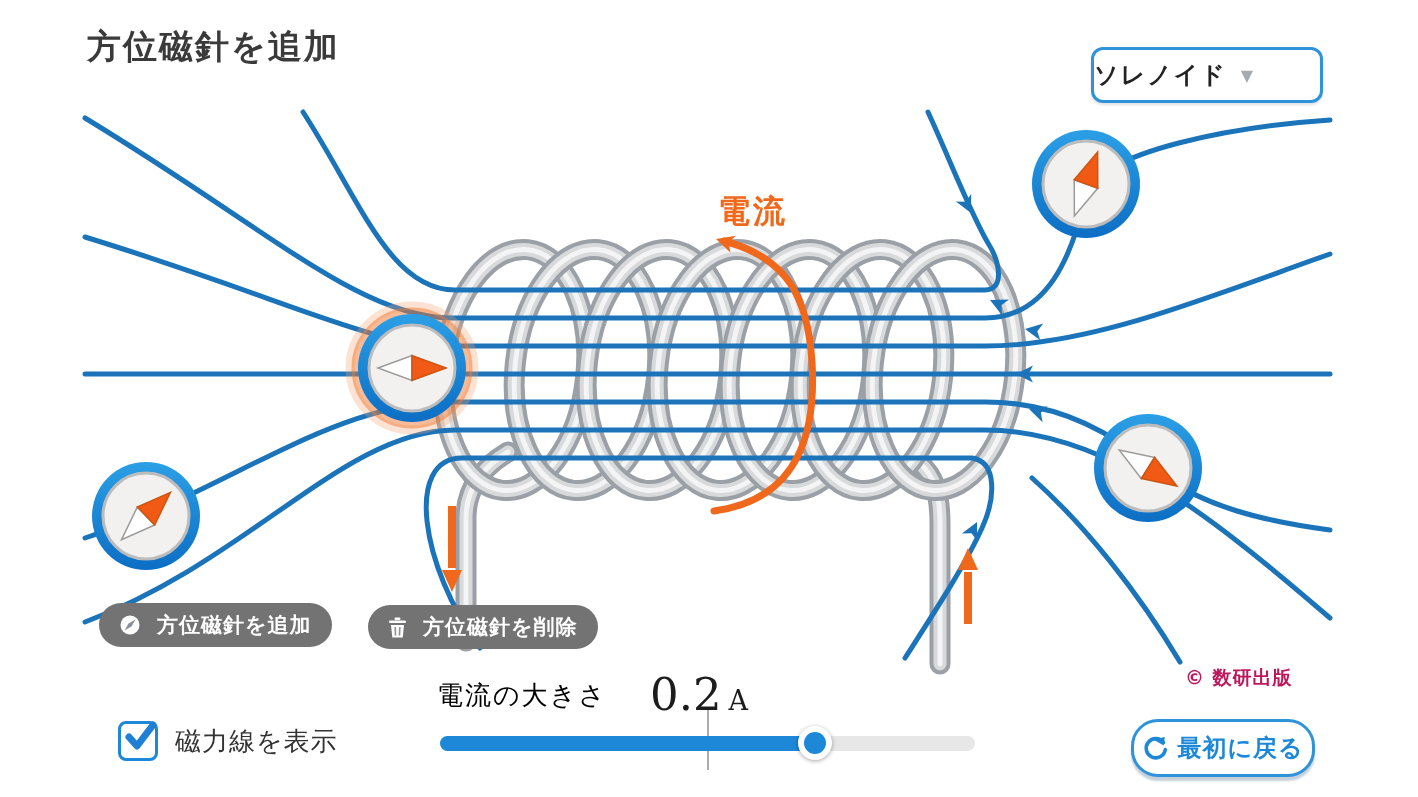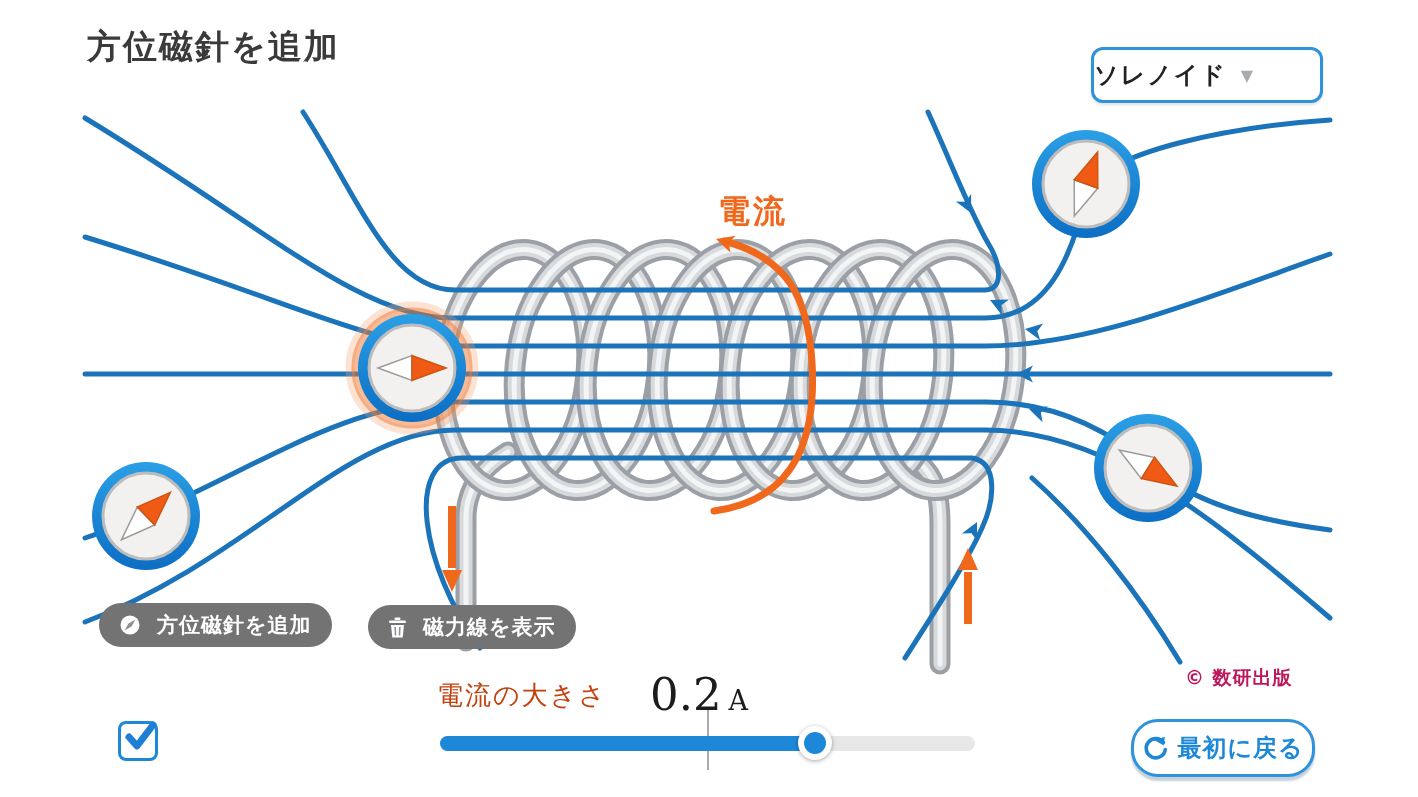--- a/index.html
+++ b/index.html
@@ -27,21 +27,21 @@
   #btn-add{left:99px;top:603px;}
   #btn-del{left:368px;top:605px;}
 
   
   #chk-row{left:118px;top:721px;display:flex;align-items:center;gap:17px;z-index:3;}
   #chk-box{width:34px;height:34px;border:3px solid #1e88d8;border-radius:8px;background:#fff;
     position:relative;cursor:pointer;flex:0 0 auto;}
   #chk-box svg{position:absolute;left:1px;top:-6px;}
   #chk-label{font-size:26px;color:#333;letter-spacing:1px;}
 
-  #sl-label{left:437px;top:678px;font-size:26px;color:#c2410c;letter-spacing:2px;z-index:3;}
+  #sl-label{left:437px;top:678px;font-size:26px;color:#000000;letter-spacing:2px;z-index:3;}
   #sl-value{left:650px;top:668px;z-index:3;font-family:"DejaVu Serif","Liberation Serif",serif;color:#1c1c1c;}
   #sl-value .num{font-size:45px;}
   #sl-value .unit{font-size:27px;margin-left:7px;}
 
   #slider{left:440px;top:706px;width:535px;height:66px;z-index:3;}
   #sl-tick{position:absolute;left:267px;top:4px;width:2px;height:60px;background:#909090;opacity:.75;}
   #sl-track{position:absolute;left:0;top:30px;width:535px;height:15px;border-radius:8px;
     background:#e7e7e7;cursor:pointer;}
   #sl-fill{position:absolute;left:0;top:0;height:15px;border-radius:8px 0 0 8px;background:#1e88d8;}
   #sl-thumb{position:absolute;top:20px;width:34px;height:34px;border-radius:50%;background:#fff;
@@ -201,29 +201,30 @@
 <div id="btn-del" class="pill">
   <span style="display:flex;">
     <svg width="19" height="21" viewBox="0 0 19 21" fill="#fff">
       <rect x="1" y="3.5" width="17" height="2.6" rx="1.3"></rect>
       <rect x="6.5" y="0.5" width="6" height="2.4" rx="1.2"></rect>
       <path d="M 3 8 L 16 8 L 14.7 20.5 L 4.3 20.5 Z"></path>
       <line x1="7.2" y1="10" x2="7.5" y2="18.5" stroke="#8a9099" stroke-width="1.6"></line>
       <line x1="11.8" y1="10" x2="11.5" y2="18.5" stroke="#8a9099" stroke-width="1.6"></line>
     </svg>
   </span>
-  <span>磁力線を表示</span>
+  <span>方位磁針を削除</span>
 </div>
 
 <div id="chk-row" class="abs">
   <div id="chk-box">
     <svg id="chk-mark" width="38" height="38" viewBox="0 0 38 38">
       <polyline points="7,19 15,28 31,7" fill="none" stroke="#1e7fd4" stroke-width="7" stroke-linecap="round" stroke-linejoin="round"></polyline>
     </svg>
   </div>
+  <span id="chk-label">磁力線を表示</span>
 </div>
 
 <div id="sl-label" class="abs">電流の大きさ</div>
 <div id="sl-value" class="abs">
   <span class="num">0.2</span><span class="unit">A</span>
 </div>
 
 <div id="slider" class="abs">
   <div id="sl-tick"></div>
   <div id="sl-track">

